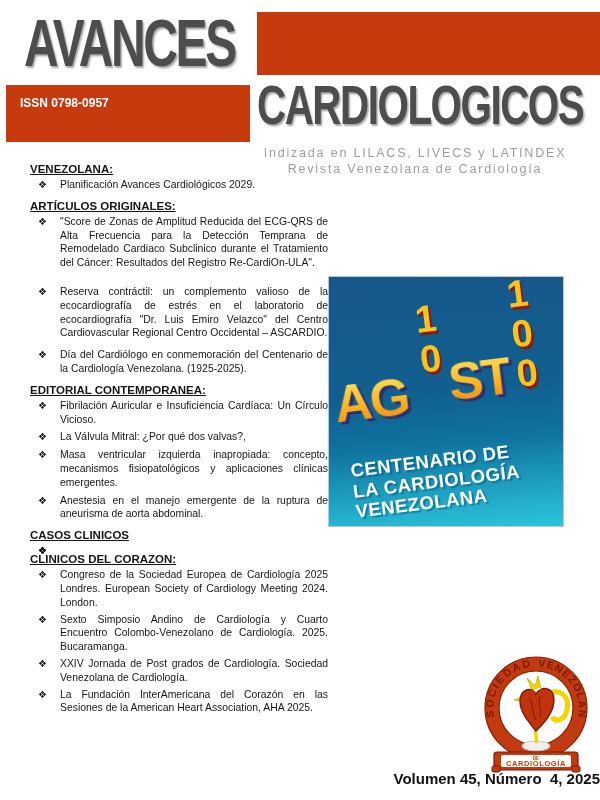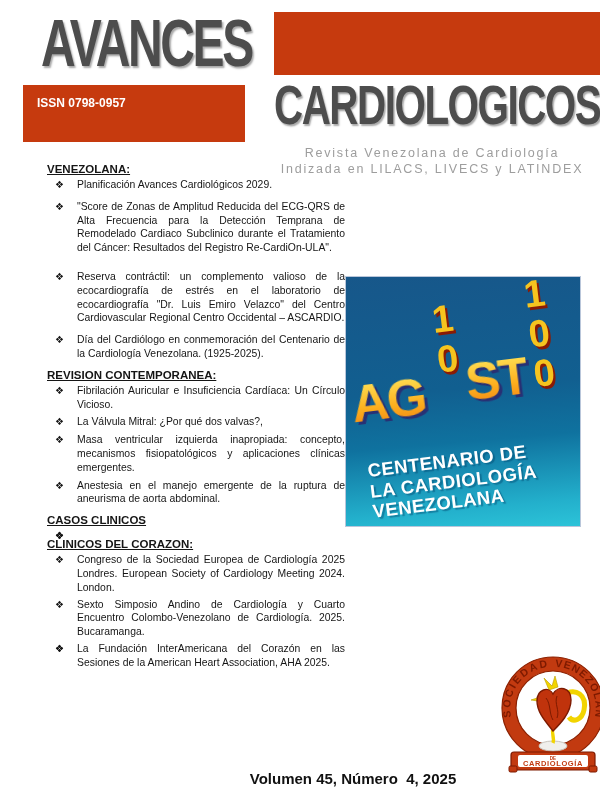--- a/index.html
+++ b/index.html
@@ -1,28 +1,28 @@
 <!DOCTYPE html>
 <html><head>
 <meta charset="utf-8">
 <style>
   * { margin:0; padding:0; box-sizing:border-box; }
   html,body { width:600px; height:800px; }
   body { font-family:"Liberation Sans", sans-serif; background:#ffffff; position:relative; overflow:hidden; }
-  .page { position:absolute; inset:0; background:#ffffff;margin-left:17px; }
+  .page { position:absolute; inset:0; background:#ffffff; }
 
   
   .red-box-top { position:absolute; left:257px; top:12px; right:0; height:63px; background:#c63a0e; }
   .title-avances {
     position:absolute; left:24px; top:4px; width:240px; height:74px;
     font-size:60px; font-weight:900; color:#4d4d4d; letter-spacing:-3px;
     transform:scale(0.80,1.12); transform-origin:left top;
     text-shadow:2px 2px 2px #a9a9a9; white-space:nowrap;
   }
-  .red-box-issn { position:absolute; left:6px; top:85px; width:222px; height:57px; background:#c63a0e;
+  .red-box-issn { position:absolute; left:6px; top:85px; width:244px; height:57px; background:#c63a0e;
     color:#ffffff; font-weight:bold; font-size:12px; line-height:17px; padding:10px 0 0 14px; }
   .title-cardio {
     position:absolute; left:257px; top:72px; width:343px; height:70px;
     font-size:56px; font-weight:900; color:#4d4d4d; letter-spacing:-2px;
     transform:scaleX(0.72); transform-origin:left top;
     text-shadow:2px 2px 2px #a9a9a9; white-space:nowrap;
   }
   .subtitle { position:absolute; left:235px; top:146px; width:360px; text-align:center;
     color:#9d9d9d; font-size:12.5px; line-height:15.5px; letter-spacing:1.8px; white-space:nowrap; }
 
@@ -56,71 +56,72 @@
   .col1 { left:92px; top:20px; }
   .col2 { left:186px; top:6px; }
   .promo-caption { position:absolute; left:14px; top:172px; width:210px;
     color:#ffffff; font-weight:900; font-size:18.5px; line-height:20.5px; letter-spacing:0.5px;
     text-shadow:2px 2px 1px rgba(0,70,110,0.45); white-space:nowrap; }
 
   
   .logo { position:absolute; left:480px; top:654px; width:112px; height:128px; }
 
   
-  .footer { position:absolute; left:0; top:770px; width:600px; text-align:center; padding-left:72px;
+  .footer { position:absolute; left:0; top:770px; width:600px; text-align:right; padding-left:72px;
     font-size:15px; font-weight:bold; color:#111; white-space:pre; }
 </style>
 </head>
 <body>
 
 <div class="page">
 
   <div class="red-box-top"></div>
   <div class="title-avances">AVANCES</div>
 
   <div class="red-box-issn">
     <div>ISSN 0798-0957</div>
   </div>
   <div class="title-cardio">CARDIOLOGICOS</div>
 
   <div class="subtitle">
+    <div>Indizada en LILACS, LIVECS y LATINDEX</div>
     <div>Revista Venezolana de Cardiología</div>
-    <div>Indizada en LILACS, LIVECS y LATINDEX</div>
   </div>
 
   <div class="toc" id="toc">
       <div class="section sec-0">
         <div class="sec-heading">VENEZOLANA:</div>
         <div class="item"><span class="bullet">❖</span><span class="itext">Planificación Avances Cardiológicos 2029.</span></div>
       </div>
       <div class="section sec-1">
+        <div class="sec-heading">ARTÍCULOS ORIGINALES:</div>
         <div class="item"><span class="bullet">❖</span><span class="itext">"Score de Zonas de Amplitud Reducida del ECG-QRS de Alta Frecuencia para la Detección Temprana de Remodelado Cardiaco Subclinico durante el Tratamiento del Cáncer: Resultados del Registro Re-CardiOn-ULA".</span></div>
         <div class="item"><span class="bullet">❖</span><span class="itext">Reserva contráctil: un complemento valioso de la ecocardiografía de estrés en el laboratorio de ecocardiografía "Dr. Luis Emiro Velazco" del Centro Cardiovascular Regional Centro Occidental – ASCARDIO.</span></div>
       </div>
       <div class="section sec-2">
         <div class="item"><span class="bullet">❖</span><span class="itext">Día del Cardiólogo en conmemoración del Centenario de la Cardiología Venezolana.   (1925-2025).</span></div>
       </div>
       <div class="section sec-3">
-        <div class="sec-heading">REVISION CONTEMPORANEA:</div>
+        <div class="sec-heading">EDITORIAL CONTEMPORANEA:</div>
         <div class="item"><span class="bullet">❖</span><span class="itext">Fibrilación Auricular e Insuficiencia Cardíaca: Un Círculo Vicioso.</span></div>
         <div class="item"><span class="bullet">❖</span><span class="itext">La Válvula Mitral: ¿Por qué dos valvas?,</span></div>
         <div class="item"><span class="bullet">❖</span><span class="itext">Masa ventricular izquierda inapropiada: concepto, mecanismos fisiopatológicos y aplicaciones clínicas emergentes.</span></div>
         <div class="item"><span class="bullet">❖</span><span class="itext">Anestesia en el manejo emergente de la ruptura de aneurisma de aorta abdominal.</span></div>
       </div>
       <div class="section sec-4">
         <div class="sec-heading">CASOS CLINICOS</div>
         <div class="item"><span class="bullet">❖</span></div>
         <div class="item"><span class="bullet">❖</span></div>
         <div class="item"><span class="bullet">❖</span></div>
       </div>
       <div class="section sec-5">
         <div class="sec-heading">CLINICOS DEL CORAZON:</div>
         <div class="item"><span class="bullet">❖</span><span class="itext">Congreso de la Sociedad Europea de Cardiología 2025 Londres. European Society of Cardiology Meeting 2024. London.</span></div>
         <div class="item"><span class="bullet">❖</span><span class="itext">Sexto Simposio Andino de Cardiología y Cuarto Encuentro Colombo-Venezolano de Cardiología. 2025. Bucaramanga.</span></div>
-        <div class="item"><span class="bullet">❖</span></div>
+        <div class="item"><span class="bullet">❖</span><span class="itext">XXIV Jornada de Post grados de Cardiología. Sociedad Venezolana de Cardiología.</span></div>
         <div class="item"><span class="bullet">❖</span><span class="itext">La Fundación InterAmericana del Corazón en las Sesiones de la American Heart Association, AHA 2025.</span></div>
       </div>
     </div>
 
   <div class="promo">
     <div class="promo-art">
       <span class="agosto-seg seg-left">AG</span>
       <span class="agosto-seg seg-right">ST</span>
       <span class="digit-col col1" id="col1">
           <span>1</span>

